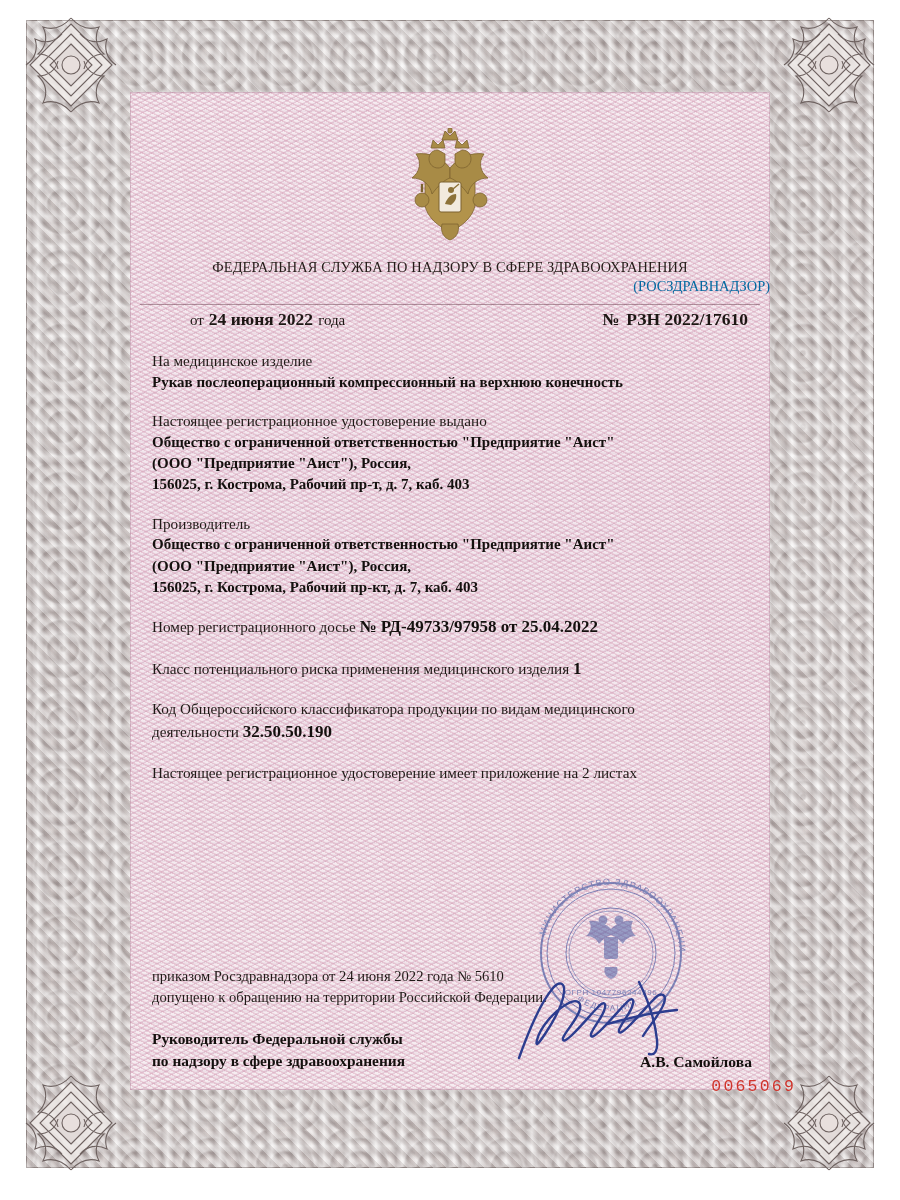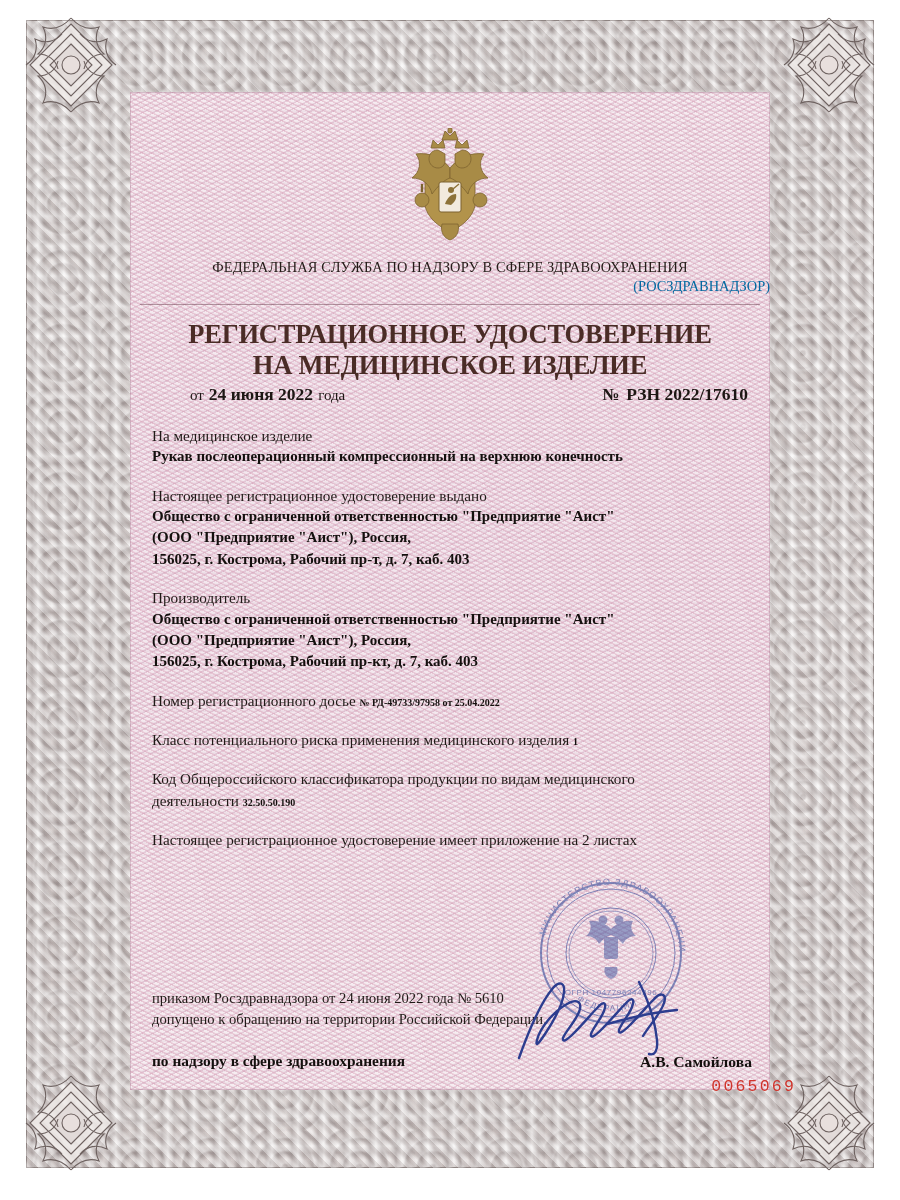--- a/index.html
+++ b/index.html
@@ -184,21 +184,21 @@
     font-size: 15px;
     font-weight: bold;
     line-height: 1.42;
     color: #14100e;
   }
   .mixed {
     font-size: 15.2px;
     line-height: 1.45;
     color: #201a17;
   }
-  .mixed b { font-size: 10px; color: #14100e; }
+  .mixed b { font-size: 17px; color: #14100e; }
 
   
   .seal {
     position: absolute;
     left: 395px;
     top: 775px;
     width: 172px;
     height: 172px;
     z-index: 5;
     opacity: 0.62;
@@ -359,24 +359,20 @@
           <path d="M55 61 L61 56" stroke="#8d7238" stroke-width="1.4"></path>
         </g>
       </svg>
     </div>
 
     <div class="org-name">ФЕДЕРАЛЬНАЯ СЛУЖБА ПО НАДЗОРУ В СФЕРЕ ЗДРАВООХРАНЕНИЯ</div>
     <div class="org-sub">(РОСЗДРАВНАДЗОР)</div>
 
     <div class="rule"></div>
 
-    <div class="cert-title">
-      <div>РЕГИСТРАЦИОННОЕ УДОСТОВЕРЕНИЕ</div>
-      <div>НА МЕДИЦИНСКОЕ ИЗДЕЛИЕ</div>
-    </div>
 
     <div class="dateline">
       <span class="lbl">от</span>
       <span class="val">24 июня 2022</span>
       <span class="tail">года</span>
       <span class="spacer"></span>
       <span class="numsym">№</span>
       <span class="numval">РЗН 2022/17610</span>
     </div>
 
@@ -448,20 +444,21 @@
       </g>
       <text x="86" y="128" text-anchor="middle" font-family="Liberation Sans, sans-serif" font-size="8" fill="#3a4f9c" letter-spacing="0.6">ОГРН 1047796244396</text>
     </svg>
 
     <div class="footer">
       <div class="order-text">приказом Росздравнадзора от 24 июня 2022 года № 5610</div>
       <div class="order-text">допущено к обращению на территории Российской Федерации.</div>
 
       <div class="sign-row">
         <div>
+          <div class="sign-title">Руководитель Федеральной службы</div>
           <div class="sign-title">по надзору в сфере здравоохранения</div>
         </div>
         <div class="sign-gap"></div>
         <div class="sign-name">А.В. Самойлова</div>
       </div>
 
       <svg class="signature" viewBox="0 0 215 96">
         <g fill="none" stroke="#2c3d8f" stroke-width="2.4" stroke-linecap="round">
           <path d="M12 90 C22 62 34 34 46 20 C52 13 58 14 57 24 C56 36 46 54 38 66 C32 75 28 80 30 72 C33 60 46 44 60 36 C70 30 76 34 72 44 C68 54 58 64 56 70 C55 75 60 72 66 66 C76 56 86 44 92 38 C97 33 100 35 97 43 C94 51 86 60 84 66 C83 71 88 68 94 62 C104 52 114 40 120 34 C125 29 128 31 125 39 C122 47 114 56 112 62 C111 67 116 64 122 58 C132 48 142 36 148 30"></path>
           <path d="M148 30 C154 24 160 26 157 35 C154 45 142 58 136 68"></path>

